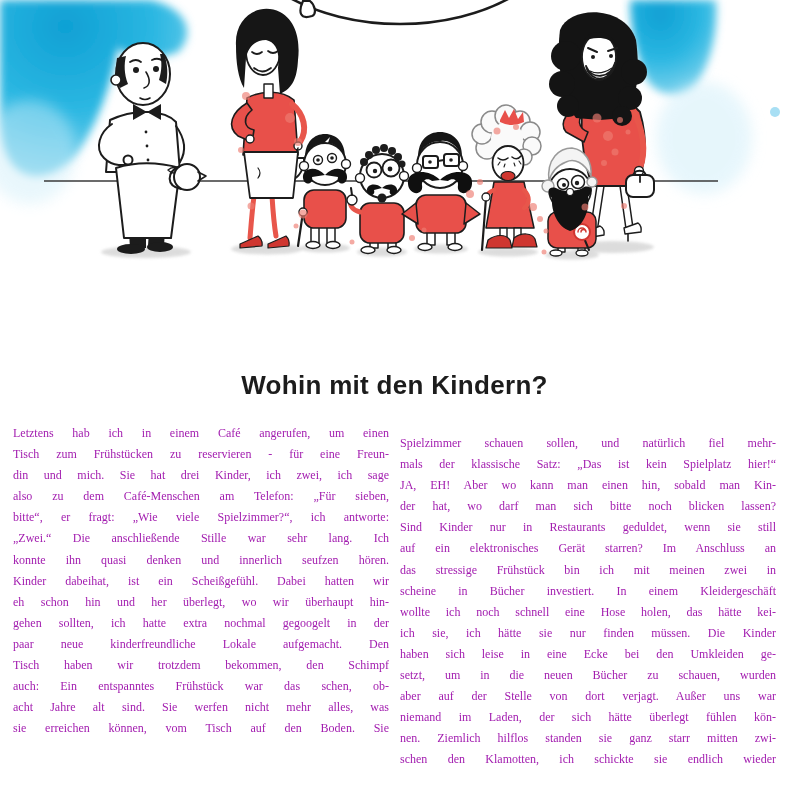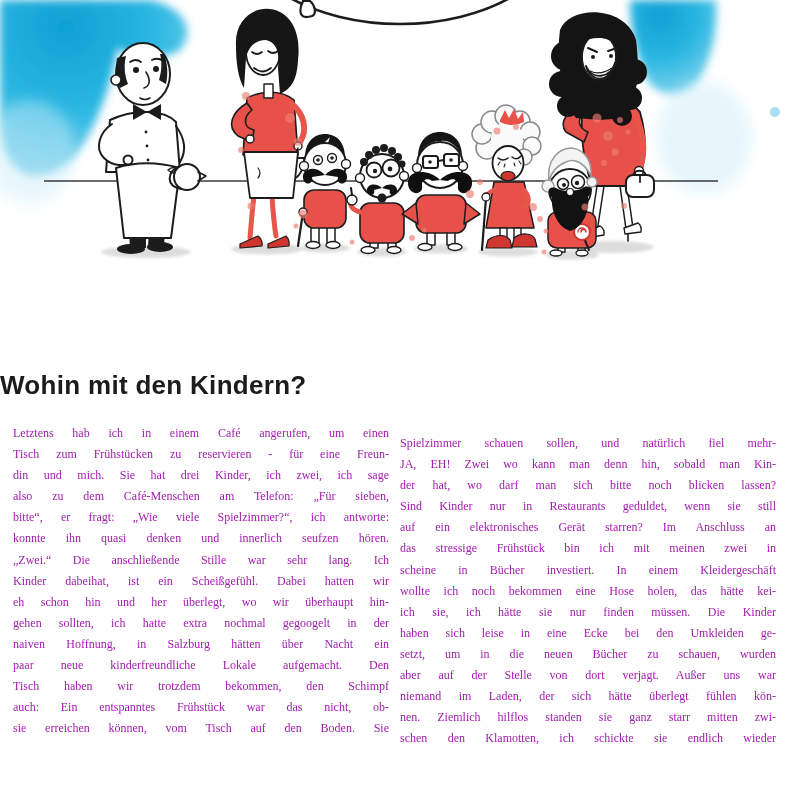--- a/index.html
+++ b/index.html
@@ -3,21 +3,21 @@
 <meta charset="utf-8">
 <style>
   html,body{margin:0;padding:0;}
   body{
     width:789px;height:789px;position:relative;overflow:hidden;
     background:#ffffff;font-family:"Liberation Sans",sans-serif;
   }
   #illustration{position:absolute;top:0;left:0;}
   #title{
     position:absolute;top:370px;left:0;width:789px;margin:0;
-    font-family:"Liberation Sans",sans-serif;
+    text-align:center;font-family:"Liberation Sans",sans-serif;
     font-weight:bold;font-size:26px;line-height:1.2;
     color:#1c1c1c;letter-spacing:.3px;
   }
   .col{position:absolute;top:423px;width:376px;height:366px;overflow:hidden;}
   #col-left{left:13px;}
   #col-right{left:400px;margin-top:10px;}
   .tline{
     font-family:"Liberation Serif",serif;
     font-size:12px;line-height:21.1px;height:21.1px;
     color:#a21caf;text-align:justify;text-align-last:justify;
@@ -316,40 +316,41 @@
 </svg>
 
 <h1 id="title">Wohin mit den Kindern?</h1>
 
 <div id="col-left" class="col">
     <div class="tline">Letztens hab ich in einem Café angerufen, um einen</div>
     <div class="tline">Tisch zum Frühstücken zu reservieren - für eine Freun-</div>
     <div class="tline">din und mich. Sie hat drei Kinder, ich zwei, ich sage</div>
     <div class="tline">also zu dem Café-Menschen am Telefon: „Für sieben,</div>
     <div class="tline">bitte“, er fragt: „Wie viele Spielzimmer?“, ich antworte:</div>
+    <div class="tline">„Zwei.“ Die anschließende Stille war sehr lang. Ich</div>
     <div class="tline">konnte ihn quasi denken und innerlich seufzen hören.</div>
-    <div class="tline">„Zwei.“ Die anschließende Stille war sehr lang. Ich</div>
     <div class="tline">Kinder dabeihat, ist ein Scheißgefühl. Dabei hatten wir</div>
     <div class="tline">eh schon hin und her überlegt, wo wir überhaupt hin-</div>
     <div class="tline">gehen sollten, ich hatte extra nochmal gegoogelt in der</div>
-    <div class="tline">naiven Hoffnung, in Salzburg hätten über Nacht ein</div>
     <div class="tline">paar neue kinderfreundliche Lokale aufgemacht. Den</div>
     <div class="tline">Tisch haben wir trotzdem bekommen, den Schimpf</div>
-    <div class="tline">auch: Ein entspanntes Frühstück war das nicht, ob-</div>
+    <div class="tline">auch: Ein entspanntes Frühstück war das schen, ob-</div>
+    <div class="tline">acht Jahre alt sind. Sie werfen nicht mehr alles, was</div>
     <div class="tline">sie erreichen können, vom Tisch auf den Boden. Sie</div>
   </div>
 <div id="col-right" class="col">
     <div class="tline">Spielzimmer schauen sollen, und natürlich fiel mehr-</div>
-    <div class="tline">JA, EH! Zwei wo kann man denn hin, sobald man Kin-</div>
+    <div class="tline">mals der klassische Satz: „Das ist kein Spielplatz hier!“</div>
+    <div class="tline">JA, EH! Aber wo kann man einen hin, sobald man Kin-</div>
     <div class="tline">der hat, wo darf man sich bitte noch blicken lassen?</div>
     <div class="tline">Sind Kinder nur in Restaurants geduldet, wenn sie still</div>
     <div class="tline">auf ein elektronisches Gerät starren? Im Anschluss an</div>
     <div class="tline">das stressige Frühstück bin ich mit meinen zwei in</div>
     <div class="tline">scheine in Bücher investiert. In einem Kleidergeschäft</div>
-    <div class="tline">wollte ich noch bekommen eine Hose holen, das hätte kei-</div>
+    <div class="tline">wollte ich noch schnell eine Hose holen, das hätte kei-</div>
     <div class="tline">ich sie, ich hätte sie nur finden müssen. Die Kinder</div>
     <div class="tline">haben sich leise in eine Ecke bei den Umkleiden ge-</div>
     <div class="tline">setzt, um in die neuen Bücher zu schauen, wurden</div>
     <div class="tline">aber auf der Stelle von dort verjagt. Außer uns war</div>
     <div class="tline">niemand im Laden, der sich hätte überlegt fühlen kön-</div>
     <div class="tline">nen. Ziemlich hilflos standen sie ganz starr mitten zwi-</div>
     <div class="tline">schen den Klamotten, ich schickte sie endlich wieder</div>
   </div>
 
 </body></html>

